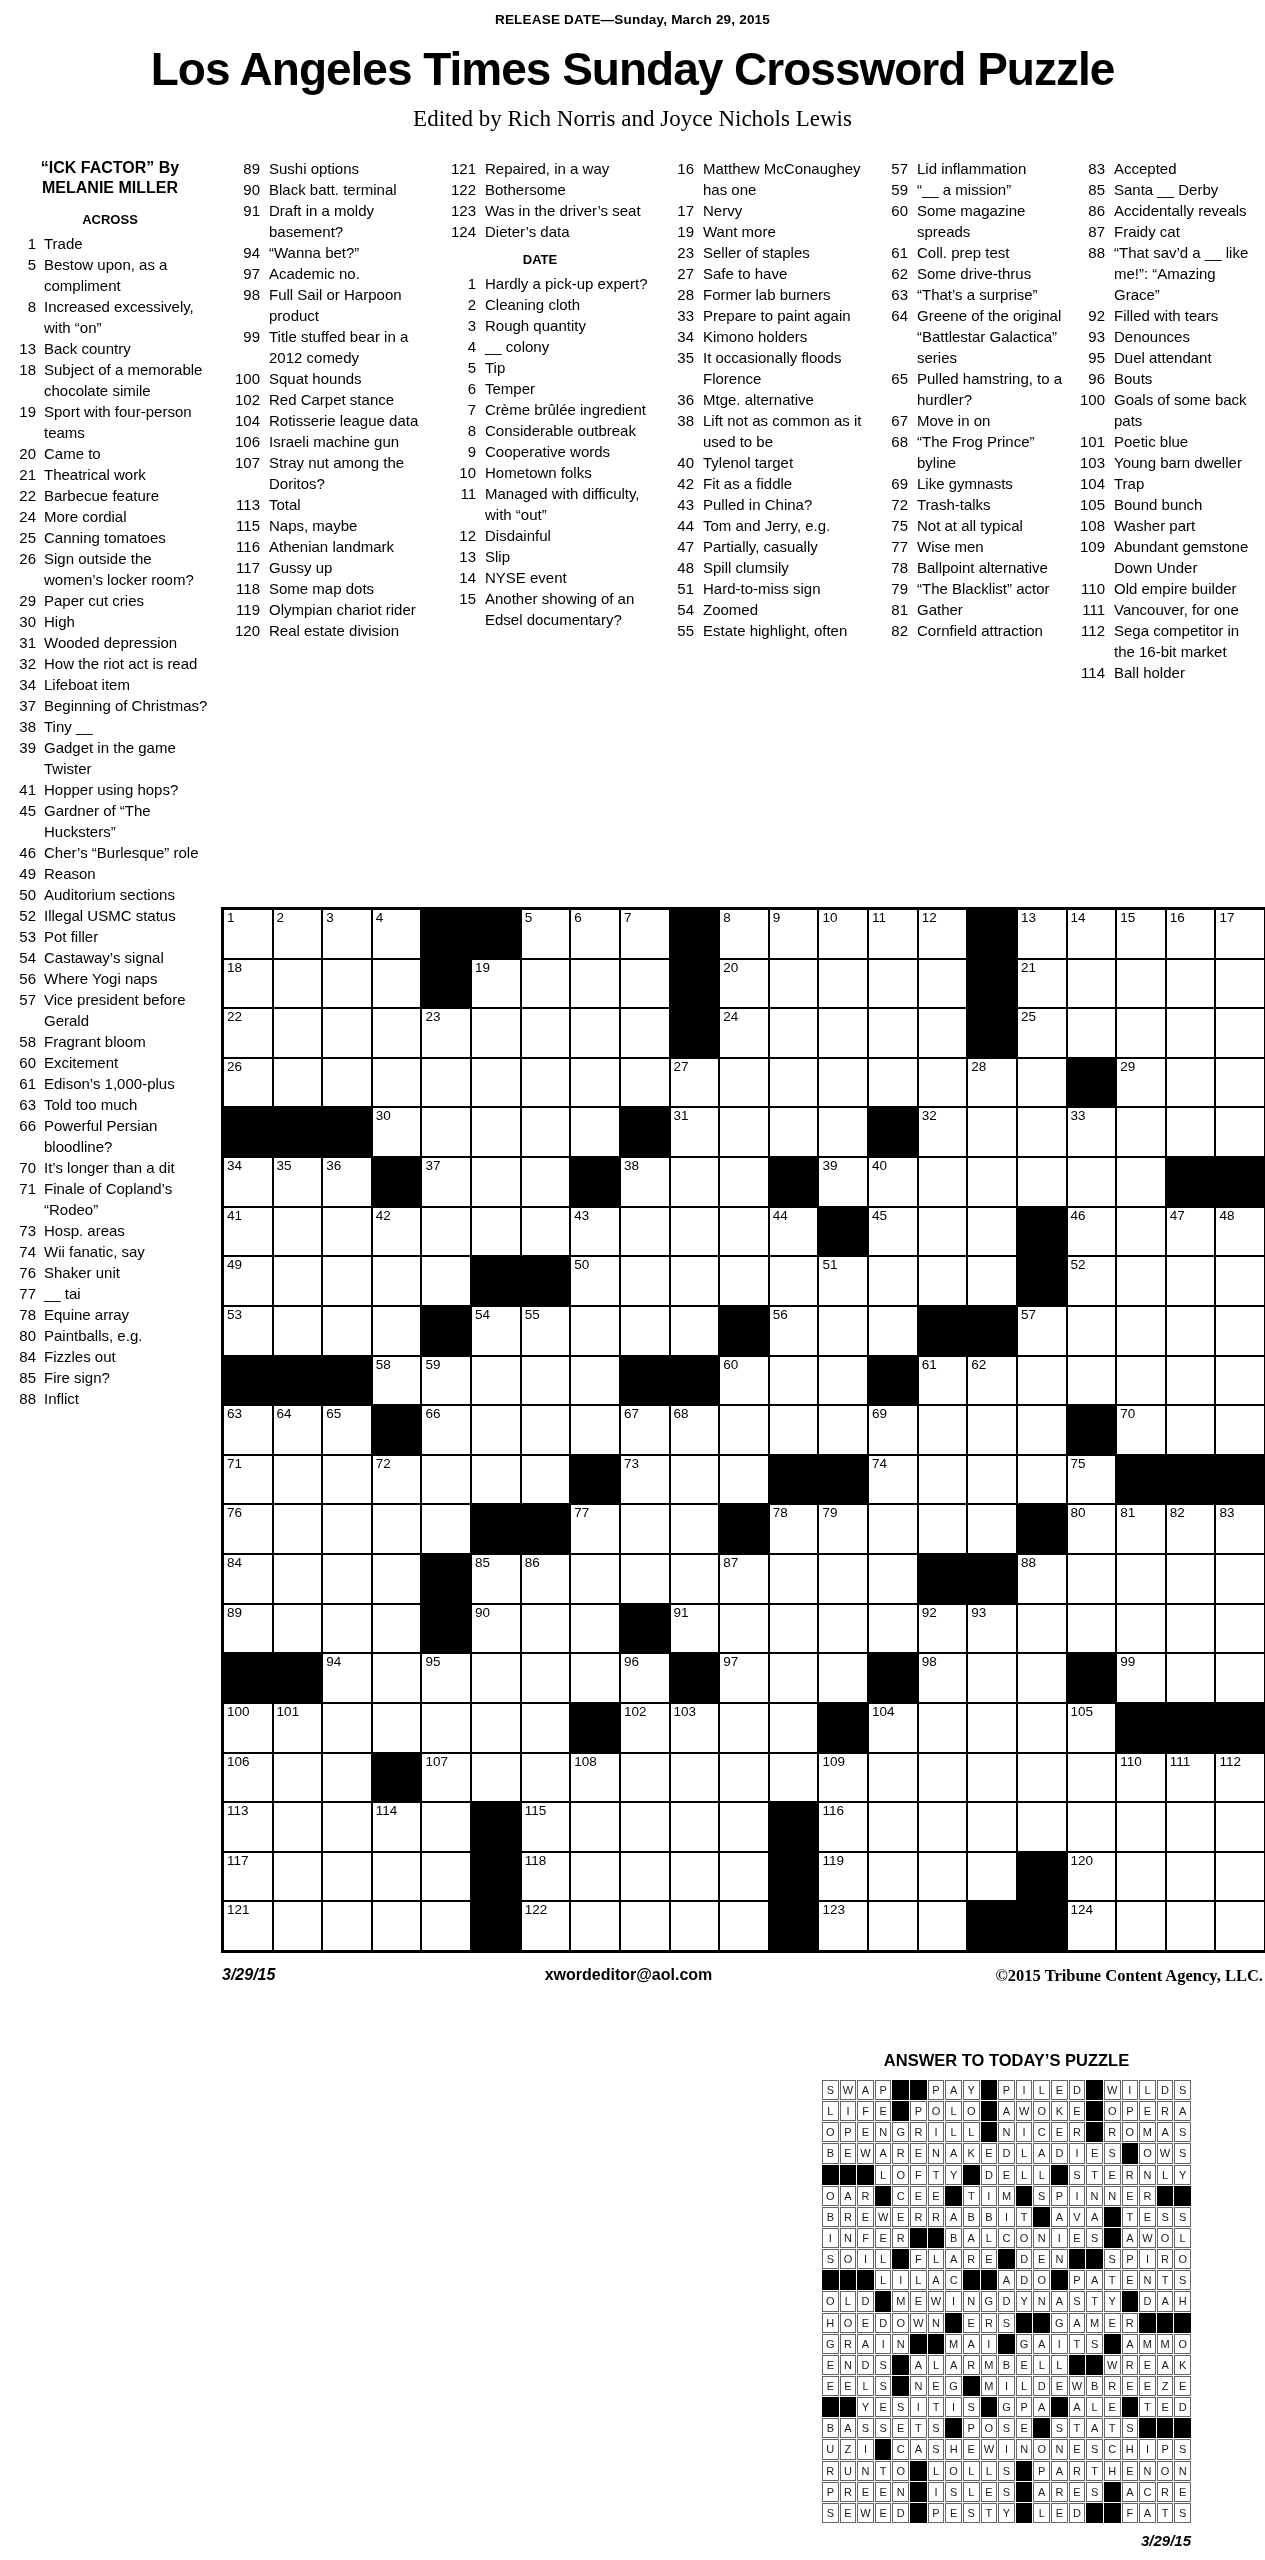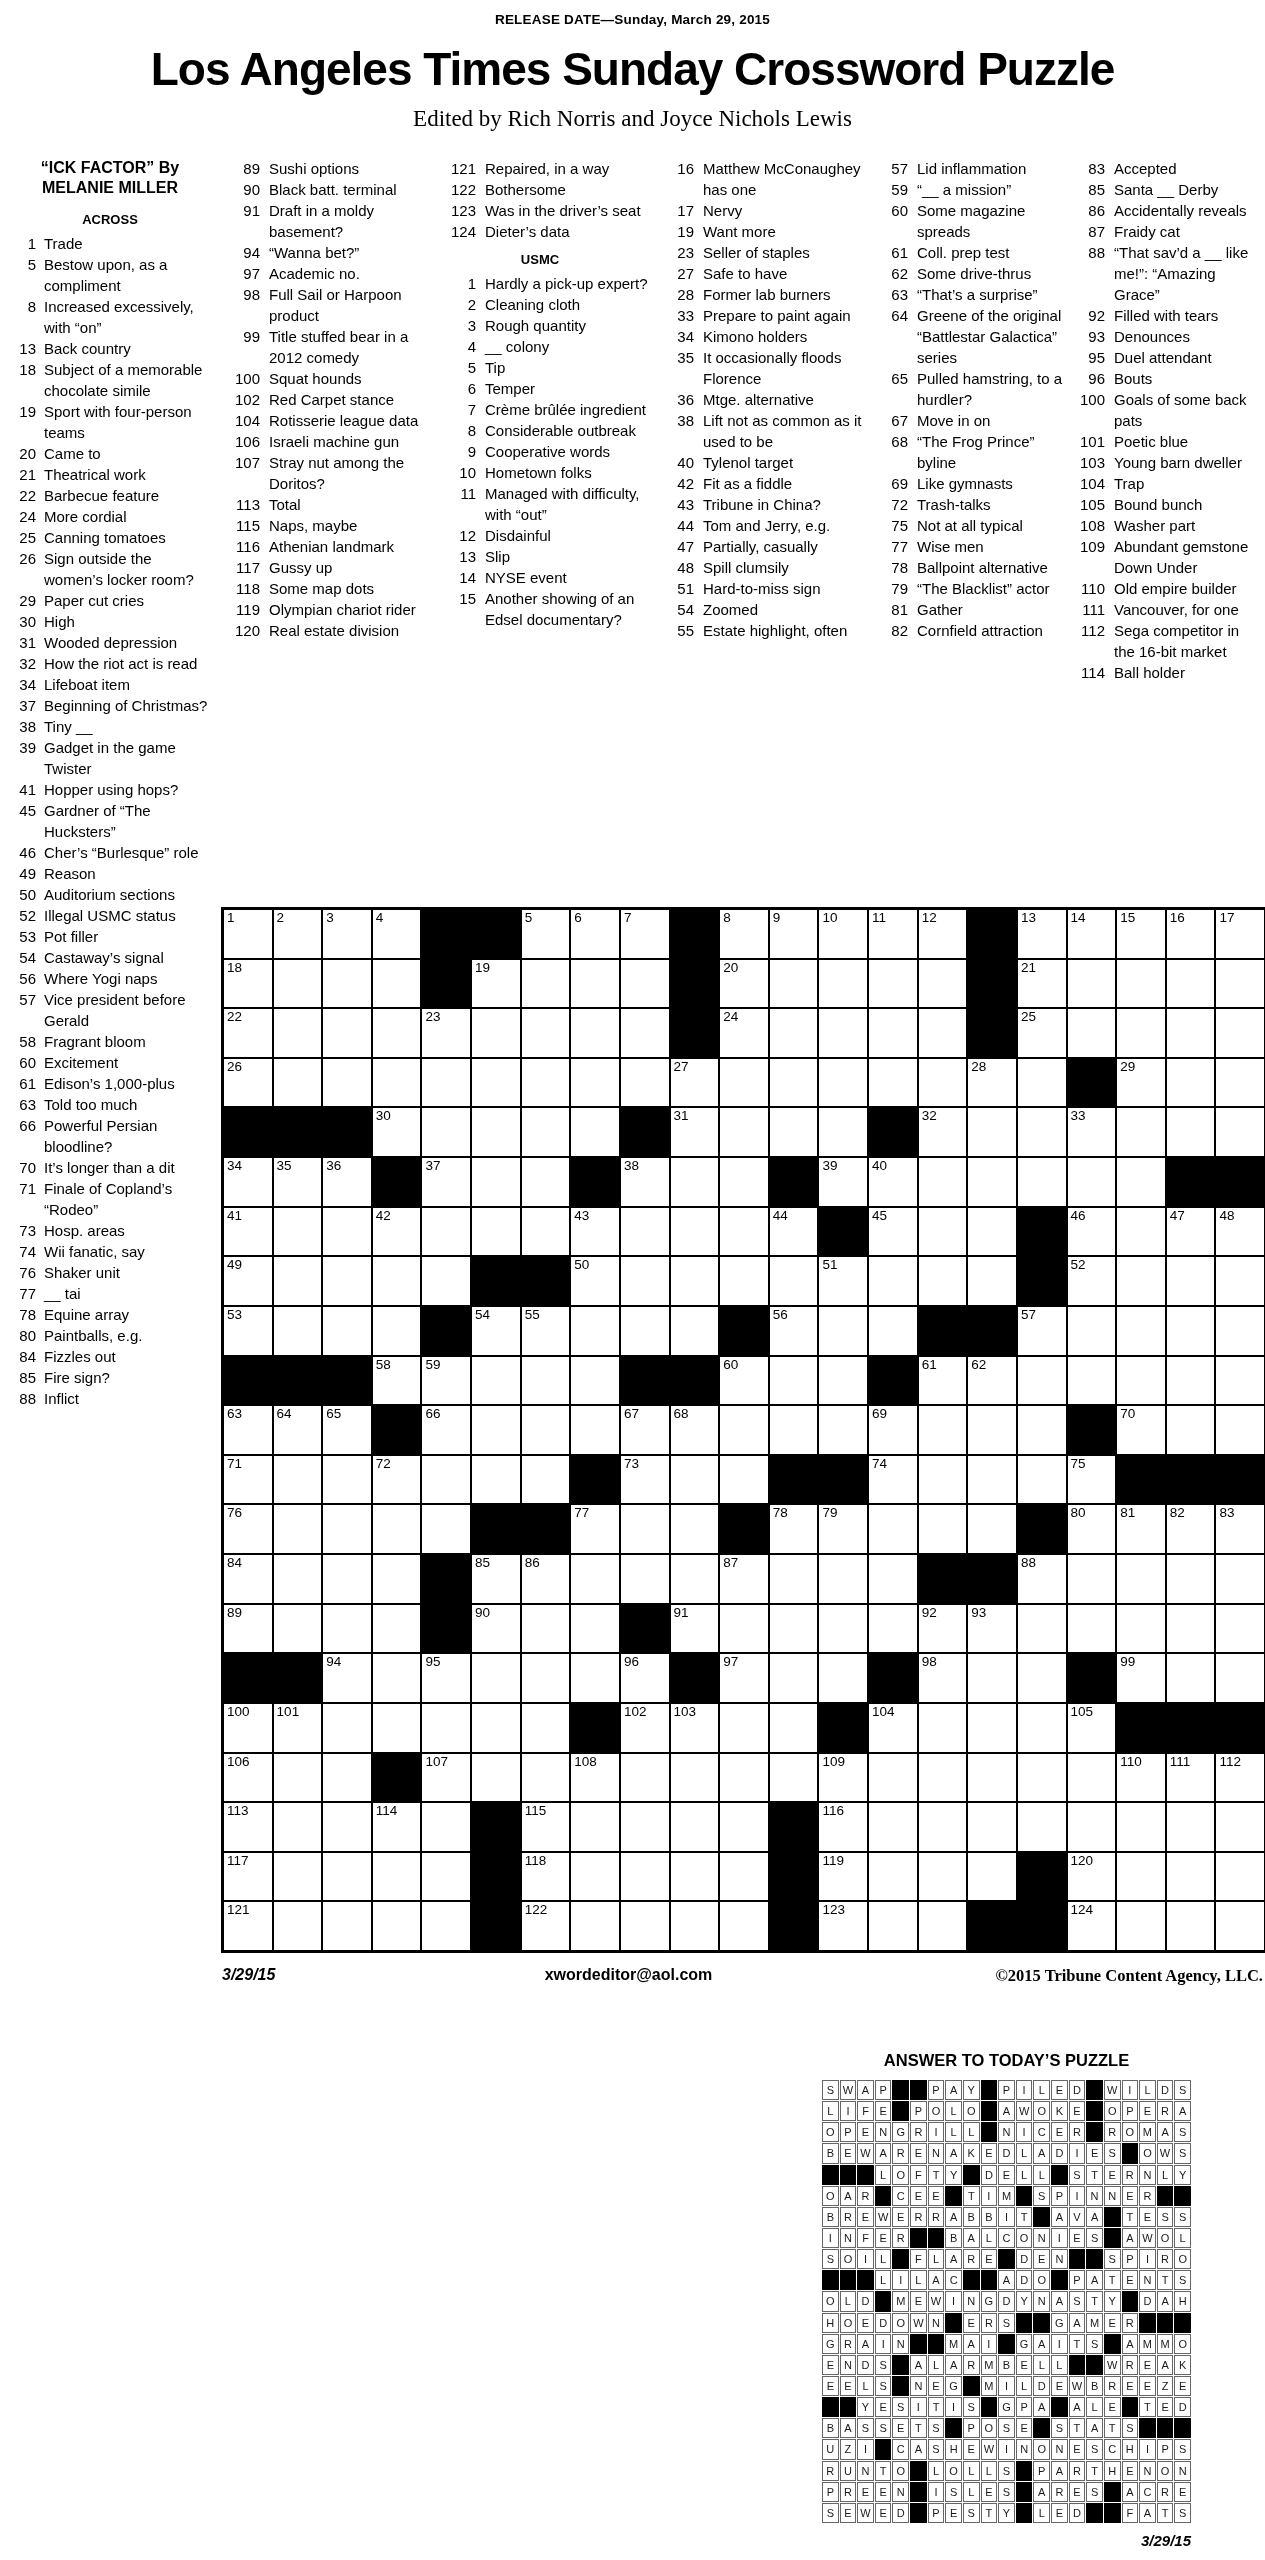--- a/index.html
+++ b/index.html
@@ -115,21 +115,21 @@
     <div class="clue"><span class="cn">117</span><span class="ct">Gussy up</span></div>
     <div class="clue"><span class="cn">118</span><span class="ct">Some map dots</span></div>
     <div class="clue"><span class="cn">119</span><span class="ct">Olympian chariot rider</span></div>
     <div class="clue"><span class="cn">120</span><span class="ct">Real estate division</span></div>
   </div>
 <div class="col colB" style="left:432px;width:216px;">
     <div class="clue"><span class="cn">121</span><span class="ct">Repaired, in a way</span></div>
     <div class="clue"><span class="cn">122</span><span class="ct">Bothersome</span></div>
     <div class="clue"><span class="cn">123</span><span class="ct">Was in the driver’s seat</span></div>
     <div class="clue"><span class="cn">124</span><span class="ct">Dieter’s data</span></div>
-    <div class="list-header">USMC</div>
+    <div class="list-header">DATE</div>
     <div class="clue"><span class="cn">1</span><span class="ct">Hardly a pick-up expert?</span></div>
     <div class="clue"><span class="cn">2</span><span class="ct">Cleaning cloth</span></div>
     <div class="clue"><span class="cn">3</span><span class="ct">Rough quantity</span></div>
     <div class="clue"><span class="cn">4</span><span class="ct">__ colony</span></div>
     <div class="clue"><span class="cn">5</span><span class="ct">Tip</span></div>
     <div class="clue"><span class="cn">6</span><span class="ct">Temper</span></div>
     <div class="clue"><span class="cn">7</span><span class="ct">Crème brûlée ingredient</span></div>
     <div class="clue"><span class="cn">8</span><span class="ct">Considerable outbreak</span></div>
     <div class="clue"><span class="cn">9</span><span class="ct">Cooperative words</span></div>
     <div class="clue"><span class="cn">10</span><span class="ct">Hometown folks</span></div>
@@ -146,21 +146,21 @@
     <div class="clue"><span class="cn">23</span><span class="ct">Seller of staples</span></div>
     <div class="clue"><span class="cn">27</span><span class="ct">Safe to have</span></div>
     <div class="clue"><span class="cn">28</span><span class="ct">Former lab burners</span></div>
     <div class="clue"><span class="cn">33</span><span class="ct">Prepare to paint again</span></div>
     <div class="clue"><span class="cn">34</span><span class="ct">Kimono holders</span></div>
     <div class="clue"><span class="cn">35</span><span class="ct">It occasionally floods Florence</span></div>
     <div class="clue"><span class="cn">36</span><span class="ct">Mtge. alternative</span></div>
     <div class="clue"><span class="cn">38</span><span class="ct">Lift not as common as it used to be</span></div>
     <div class="clue"><span class="cn">40</span><span class="ct">Tylenol target</span></div>
     <div class="clue"><span class="cn">42</span><span class="ct">Fit as a fiddle</span></div>
-    <div class="clue"><span class="cn">43</span><span class="ct">Tribune in China?</span></div>
+    <div class="clue"><span class="cn">43</span><span class="ct">Pulled in China?</span></div>
     <div class="clue"><span class="cn">44</span><span class="ct">Tom and Jerry, e.g.</span></div>
     <div class="clue"><span class="cn">47</span><span class="ct">Partially, casually</span></div>
     <div class="clue"><span class="cn">48</span><span class="ct">Spill clumsily</span></div>
     <div class="clue"><span class="cn">51</span><span class="ct">Hard-to-miss sign</span></div>
     <div class="clue"><span class="cn">54</span><span class="ct">Zoomed</span></div>
     <div class="clue"><span class="cn">55</span><span class="ct">Estate highlight, often</span></div>
   </div>
 <div class="col colB" style="left:864px;width:206px;">
     <div class="clue"><span class="cn">57</span><span class="ct">Lid inflammation</span></div>
     <div class="clue"><span class="cn">59</span><span class="ct">“__ a mission”</span></div>

